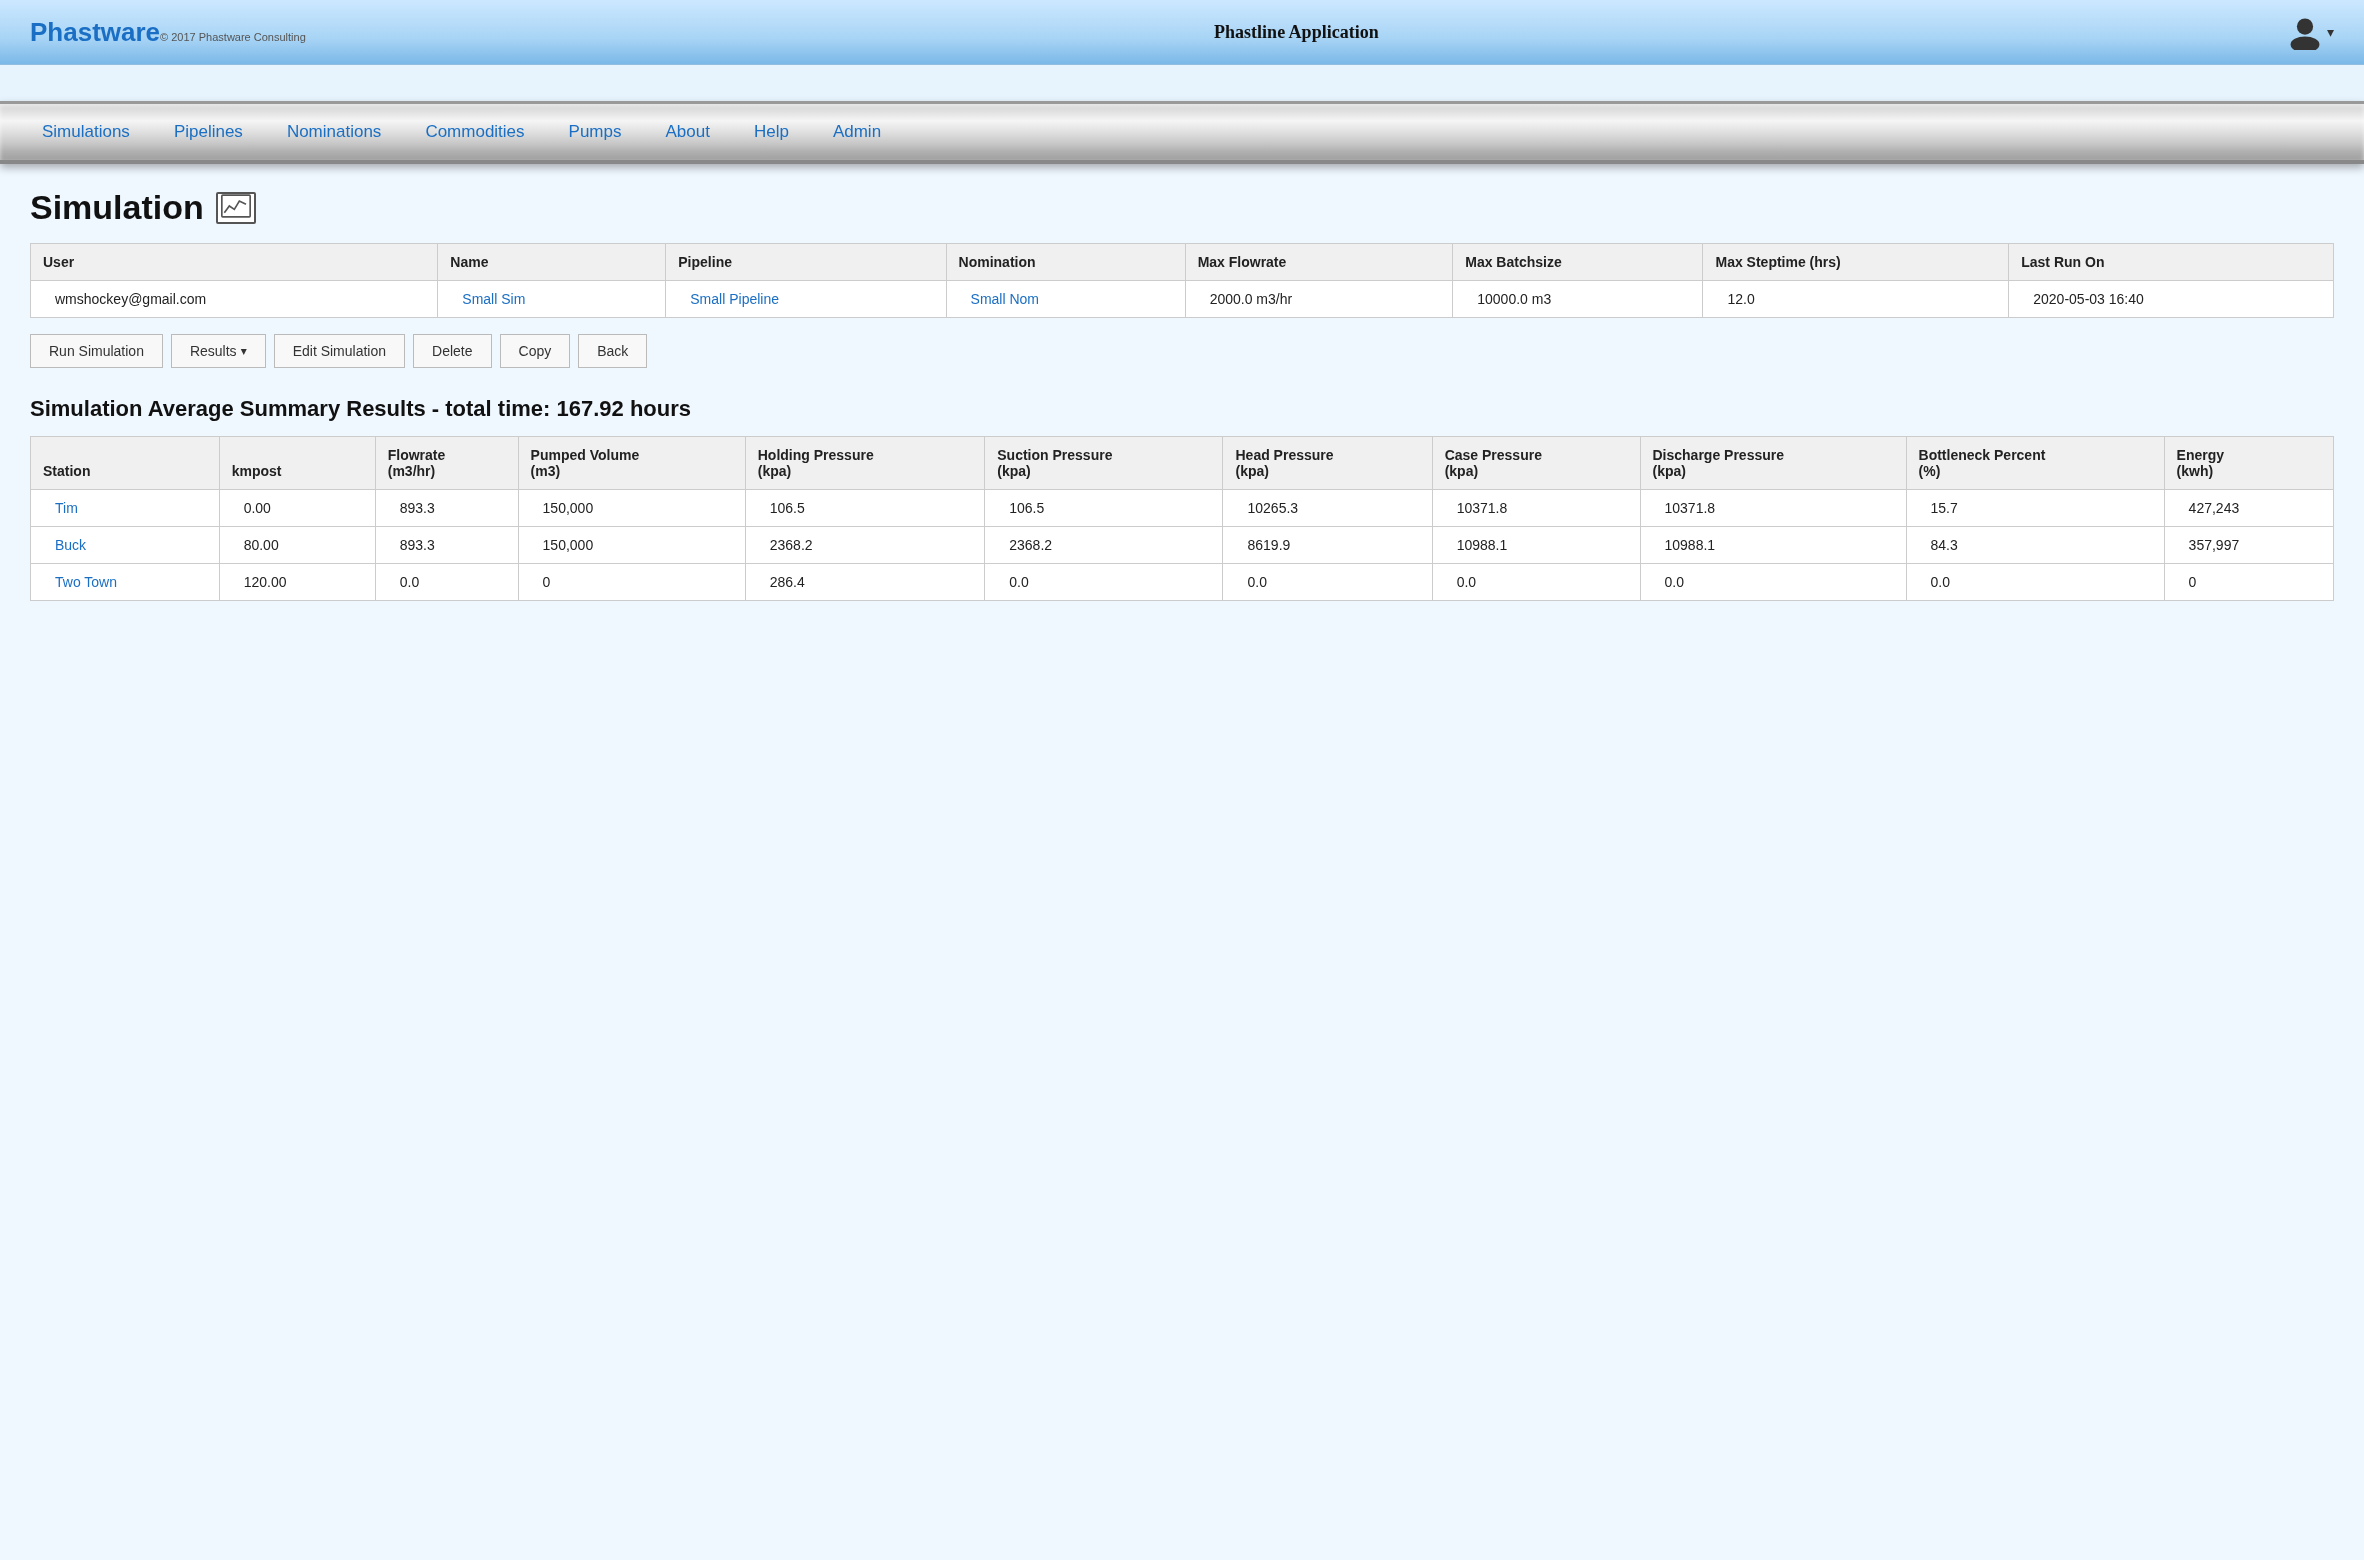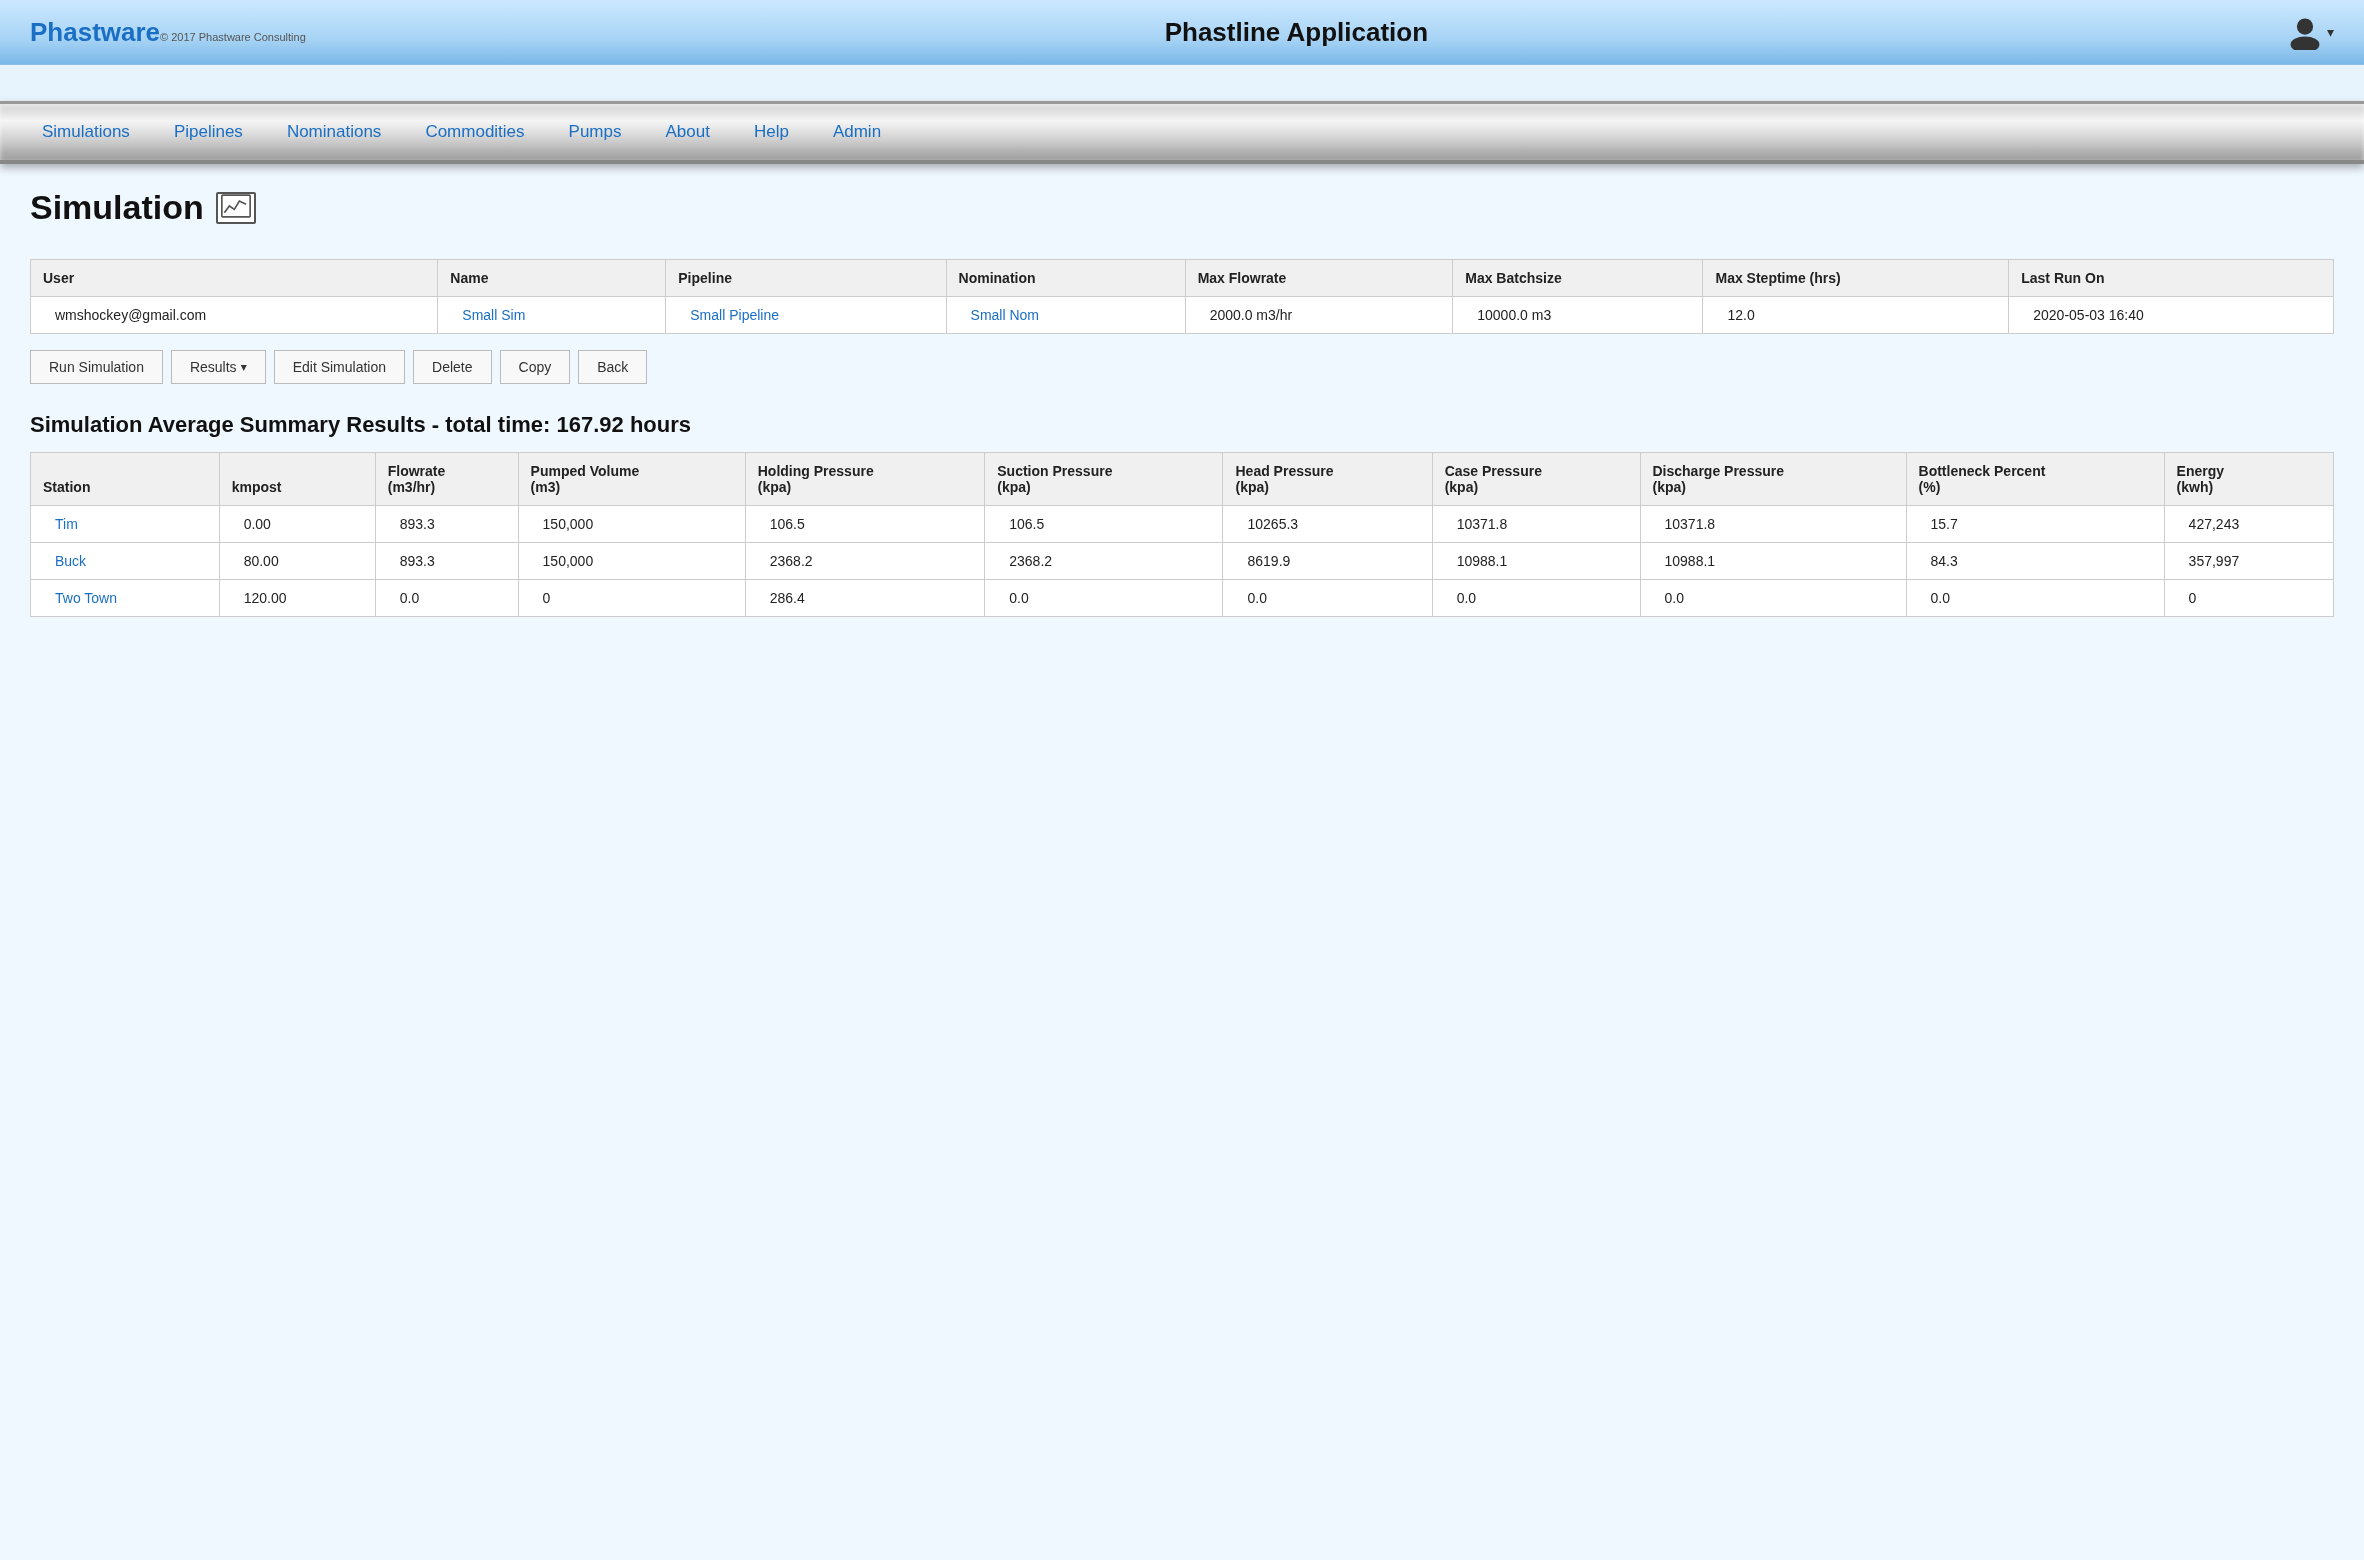--- a/index.html
+++ b/index.html
@@ -27,23 +27,24 @@
     .logo-text {
       font-size: 26px;
       font-weight: bold;
       color: #1a6fc4;
     }
     .logo-copyright {
       font-size: 11px;
       color: #555;
     }
     .header-title {
-      font-size: 26px;
+      font-size: 18px;
       font-weight: bold;
       color: #111;
+      font-family: Liberation Serif, serif;
     }
     .header-user {
       display: flex;
       align-items: center;
       gap: 4px;
       cursor: pointer;
       font-size: 18px;
     }
     .user-icon-svg {
       width: 36px;
@@ -84,21 +85,21 @@
       padding: 24px 30px;
       background: #f0f8ff;
       min-height: calc(100vh - 130px);
     }
 
     
     .section-heading {
       display: flex;
       align-items: center;
       gap: 12px;
-      margin-bottom: 32px;
+      margin-bottom: 16px;
     }
     .section-title {
       font-size: 34px;
       font-weight: bold;
       color: #111;
     }
     .chart-icon {
       width: 40px;
       height: 32px;
       border: 2px solid #555;

